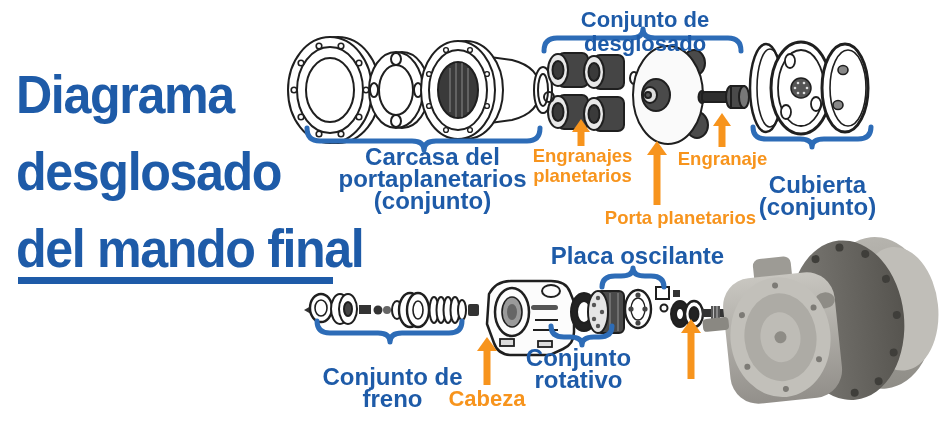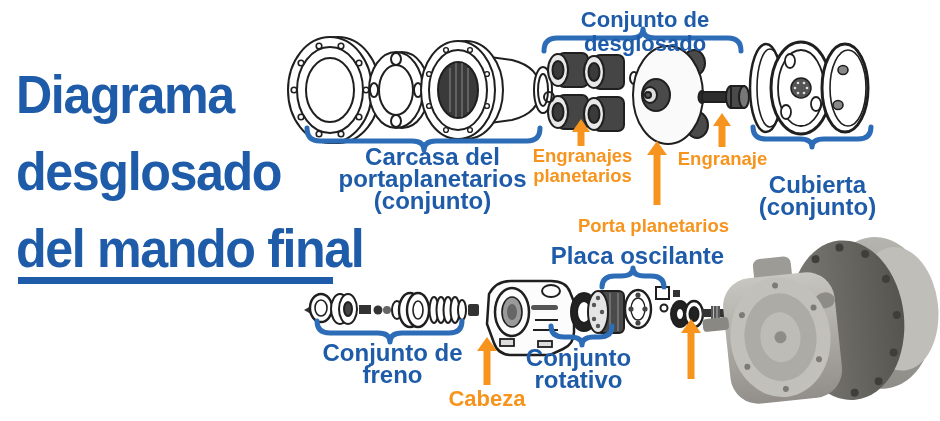--- a/index.html
+++ b/index.html
@@ -317,34 +317,34 @@
     <span class="line">Carcasa del</span>
     <span class="line">portaplanetarios</span>
     <span class="line">(conjunto)</span>
   </div>
 
   <div class="callout orange cap19" style="left:510px;top:146px;width:145px;">
     <span class="line">Engranajes</span>
     <span class="line">planetarios</span>
   </div>
 
-  <div class="callout orange cap19" style="left:551px;top:216px;width:205px;">Porta planetarios</div>
+  <div class="callout orange cap19" style="left:551px;top:208px;width:205px;text-align:right;">Porta planetarios</div>
 
   <div class="callout orange cap19" style="left:670px;top:149px;width:105px;">
     <span class="line">Engranaje</span>
   </div>
 
   <div class="callout blue cap20" style="left:745px;top:166px;width:145px;margin-top:8px;">
     <span class="line">Cubierta</span>
     <span class="line">(conjunto)</span>
   </div>
 
   <div class="callout blue cap20" style="left:550px;top:245px;width:175px;">Placa oscilante</div>
 
-  <div class="callout blue cap20" style="left:310px;top:342px;width:165px;">
+  <div class="callout blue cap20" style="left:310px;top:366px;width:165px;">
     <span class="line">Conjunto de</span>
     <span class="line">freno</span>
   </div>
 
   <div class="callout orange cap22" style="left:432px;top:387px;width:110px;">Cabeza</div>
 
   <div class="callout blue cap20" style="left:506px;top:347px;width:145px;">
     <span class="line">Conjunto</span>
     <span class="line">rotativo</span>
   </div>

